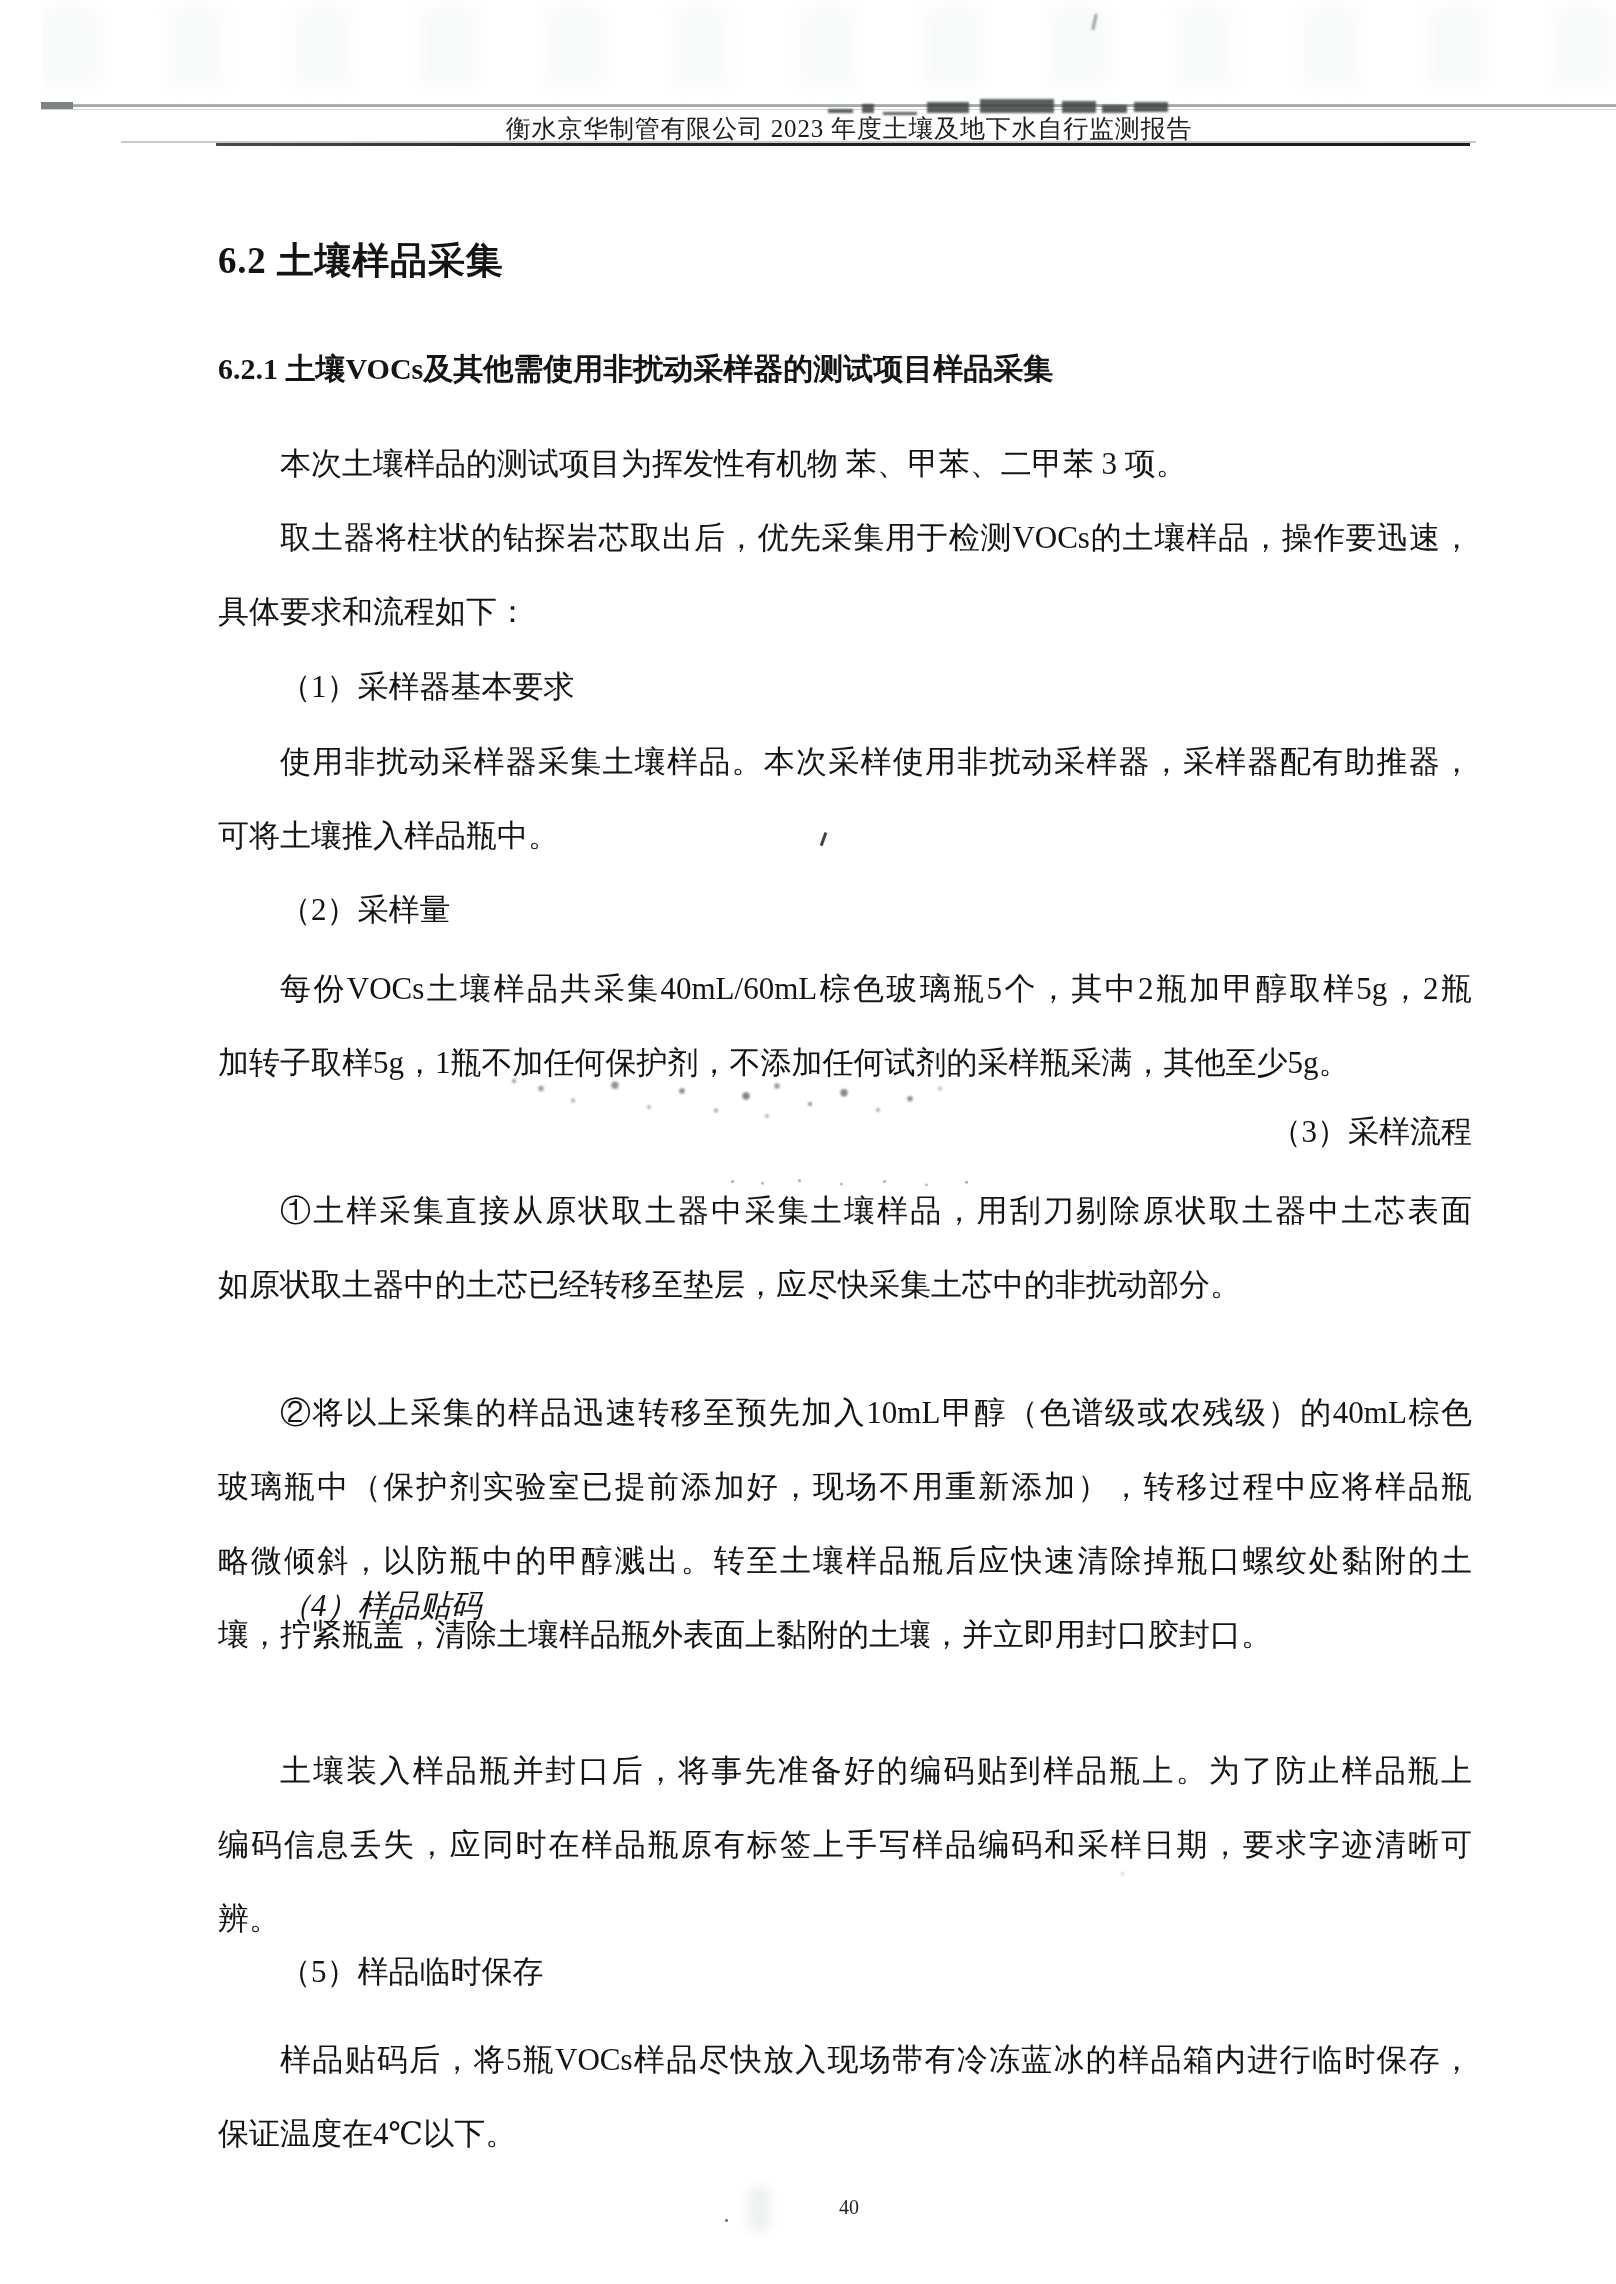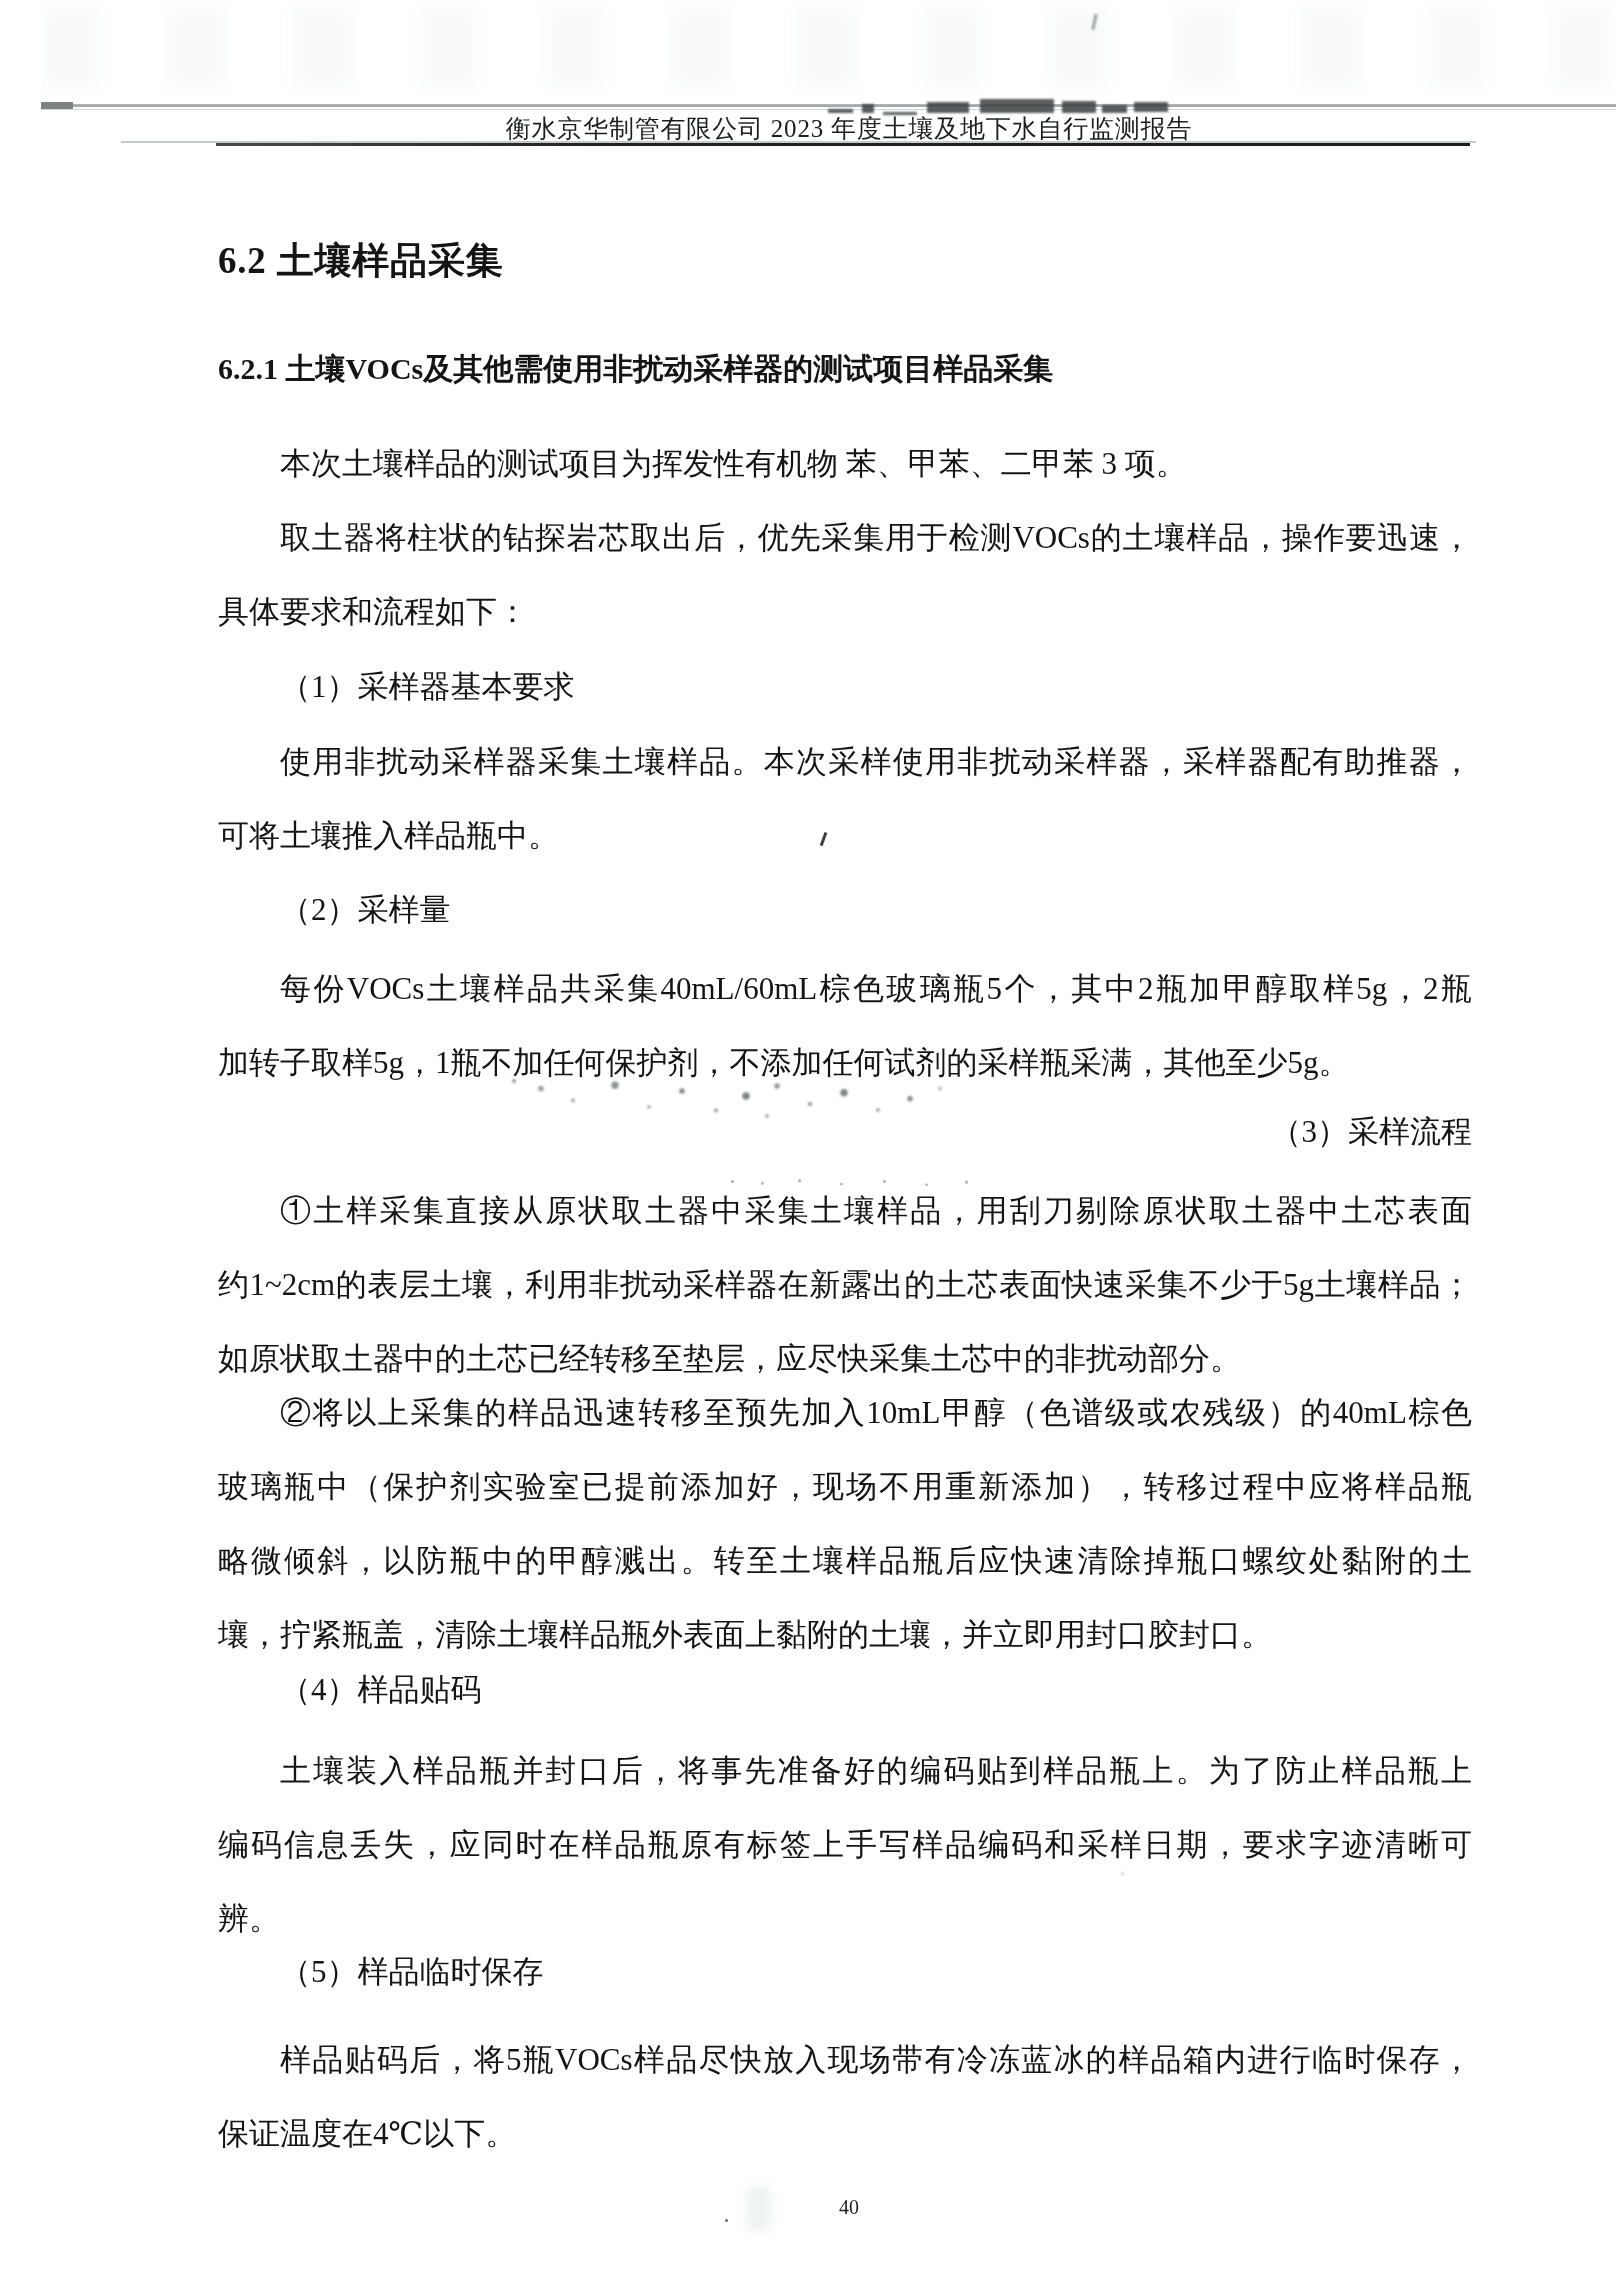--- a/index.html
+++ b/index.html
@@ -42,21 +42,21 @@
   #content .block:nth-child(2){top:348px;}
   #content .block:nth-child(3){top:427px;}
   #content .block:nth-child(4){top:501px;}
   #content .block:nth-child(5){top:650px;}
   #content .block:nth-child(6){top:725px;}
   #content .block:nth-child(7){top:873px;}
   #content .block:nth-child(8){top:952px;}
   #content .block:nth-child(9){top:1095px;text-align:right;}
   #content .block:nth-child(10){top:1174px;}
   #content .block:nth-child(11){top:1376px;}
-  #content .block:nth-child(12){top:1653px;}
+  #content .block:nth-child(12){top:1569px;font-style:italic;}
   #content .block:nth-child(13){top:1734px;}
   #content .block:nth-child(14){top:1935px;}
   #content .block:nth-child(15){top:2023px;}
   
   .tick-mid{position:absolute; left:781px; top:832px; width:2.5px; height:14.3px;
     background:#3f3f3f; transform:rotate(20deg); filter:blur(0.3px);}
   .speckles{
     position:absolute; left:471px; top:1079px; width:4.2px; height:4.2px; border-radius:50%;
     background:#8f9595; filter:blur(0.8px);
     box-shadow: 27px 7.6px 0 0.8px #9aa0a0, 59px 19.4px 0 0 #a5abab, 101px 4.2px 0 1.7px #8f9595,
@@ -131,21 +131,20 @@
       </div>
       <div class="block body">
         <div class="line first fill">每份VOCs土壤样品共采集40mL/60mL棕色玻璃瓶5个，其中2瓶加甲醇取样5g，2瓶</div>
         <div class="line">加转子取样5g，1瓶不加任何保护剂，不添加任何试剂的采样瓶采满，其他至少5g。</div>
       </div>
       <div class="block subhead">
         <div class="line">（3）采样流程</div>
       </div>
       <div class="block body">
         <div class="line first fill">①土样采集直接从原状取土器中采集土壤样品，用刮刀剔除原状取土器中土芯表面</div>
-        <div class="line fill">约1~2cm的表层土壤，利用非扰动采样器在新露出的土芯表面快速采集不少于5g土壤样品；</div>
         <div class="line">如原状取土器中的土芯已经转移至垫层，应尽快采集土芯中的非扰动部分。</div>
       </div>
       <div class="block body">
         <div class="line first fill">②将以上采集的样品迅速转移至预先加入10mL甲醇（色谱级或农残级）的40mL棕色</div>
         <div class="line fill">玻璃瓶中（保护剂实验室已提前添加好，现场不用重新添加），转移过程中应将样品瓶</div>
         <div class="line fill">略微倾斜，以防瓶中的甲醇溅出。转至土壤样品瓶后应快速清除掉瓶口螺纹处黏附的土</div>
         <div class="line">壤，拧紧瓶盖，清除土壤样品瓶外表面上黏附的土壤，并立即用封口胶封口。</div>
       </div>
       <div class="block subhead">
         <div class="line">（4）样品贴码</div>

